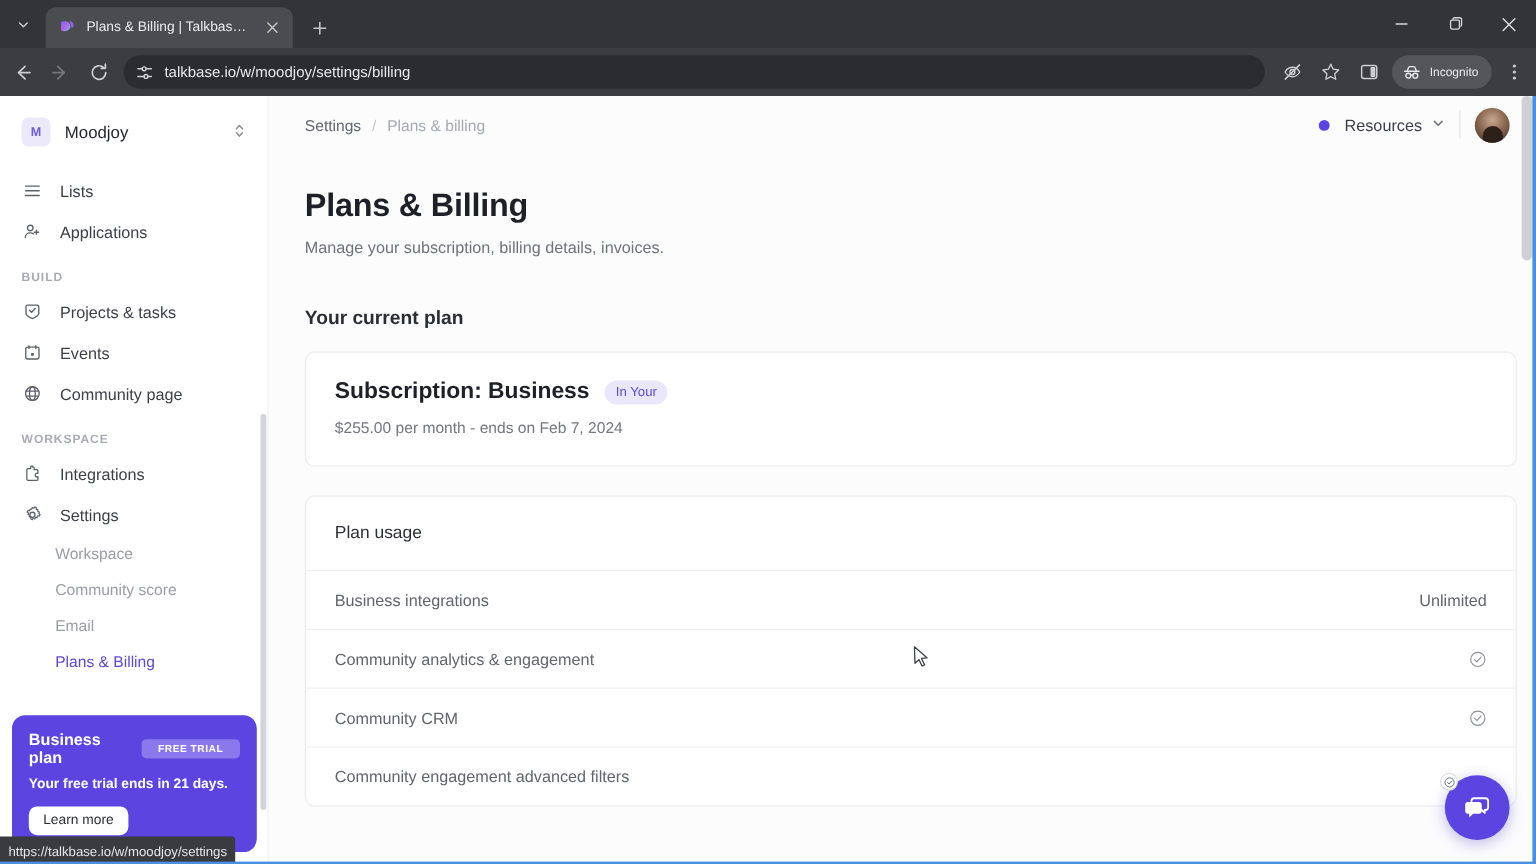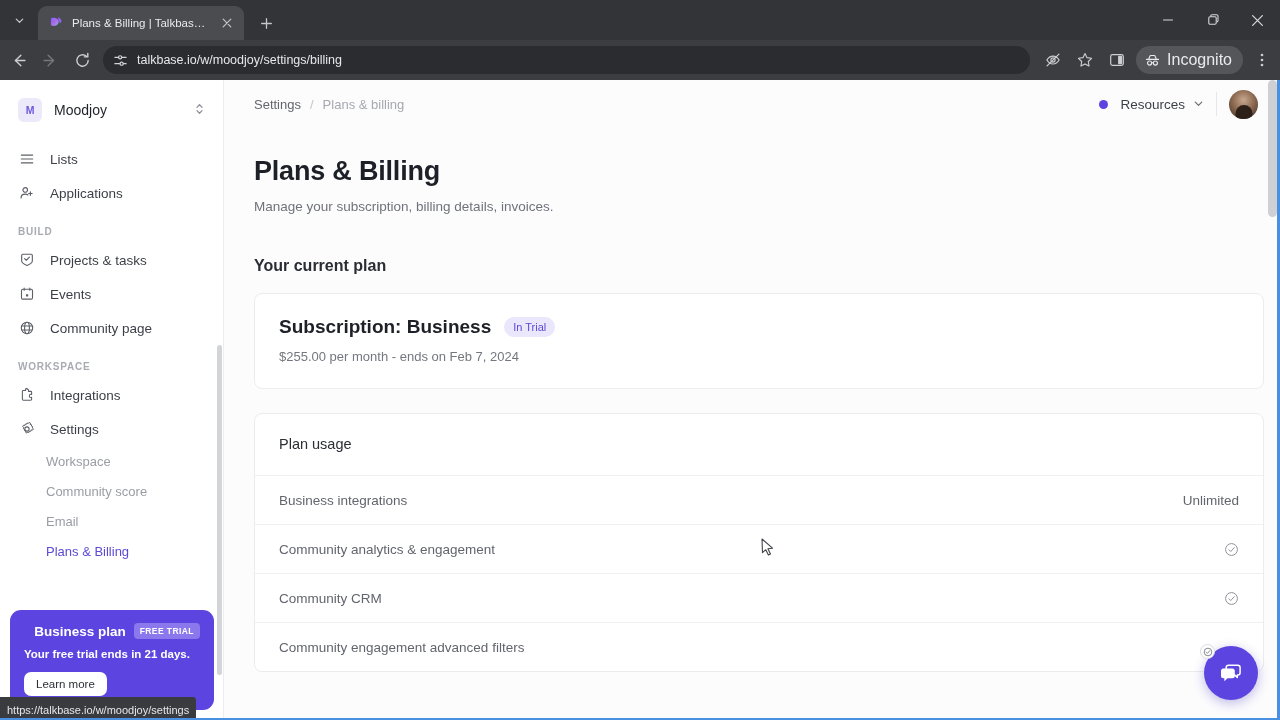--- a/index.html
+++ b/index.html
@@ -79,21 +79,21 @@
   .omnibox-url {
     font-size: 12.5px; color: #e6e7ea; white-space: nowrap;
     overflow: hidden; text-overflow: ellipsis;
   }
   .tb-right { display: flex; align-items: center; gap: 2px; }
   .incognito-pill {
     height: 28px; border-radius: 14px; background: #55565a;
     display: flex; align-items: center; gap: 6px; padding: 0 11px 0 8px;
     margin: 0 2px;
   }
-  .incognito-label { font-size: 16px; color: #e8eaed; }
+  .incognito-label { font-size: 10px; color: #e8eaed; }
 
   
   .page {
     position: absolute; left: 0; top: 80px;
     width: 1280px; height: 640px;
     background: #ffffff; display: flex;
     overflow: hidden;
   }
   .focus-ring {
     position: absolute; left: 0; top: 80px;
@@ -156,21 +156,21 @@
     position: absolute; left: 10px; bottom: 10px;
     width: 204px; border-radius: 11px;
     background: #5b44e0; padding: 13px 14px 14px 14px;
     color: #ffffff;
   }
   .trial-top { display: flex; align-items: center; justify-content: flex-end; gap: 8px; }
   .trial-title { font-size: 13.5px; font-weight: bold; }
   .trial-badge {
     background: #8a78ec; color: #ffffff; font-size: 8.5px;
     font-weight: bold; letter-spacing: 0.05em;
-    padding: 3px 6px; border-radius: 4px; white-space: nowrap;
+    padding: 3px 14px; border-radius: 4px; white-space: nowrap;
   }
   .trial-sub { font-size: 11.5px; font-weight: bold; margin-top: 9px; }
   .trial-btn {
     margin-top: 12px; display: inline-flex; align-items: center;
     background: #ffffff; color: #2c2f36; font-size: 11.5px;
     padding: 6px 12px; border-radius: 7px; border: none;
     font-family: inherit;
   }
 
   .statusbar {
@@ -545,21 +545,21 @@
       <div class="content">
         <h1 class="page-title">Plans &amp; Billing</h1>
         <div class="page-sub">Manage your subscription, billing details, invoices.</div>
 
         <h2 class="section-title">Your current plan</h2>
 
         <div class="card">
           <div class="card-pad">
             <div class="sub-title-row">
               <span class="sub-title">Subscription: Business</span>
-              <span class="pill">In Trial</span>
+              <span class="pill">In Your</span>
             </div>
             <div class="sub-meta">$255.00 per month - ends on Feb 7, 2024</div>
           </div>
         </div>
 
         <div class="card card2">
           <div class="card2-head">Plan usage</div>
 
           <div class="usage-row">
             <span class="usage-label">Business integrations</span>

